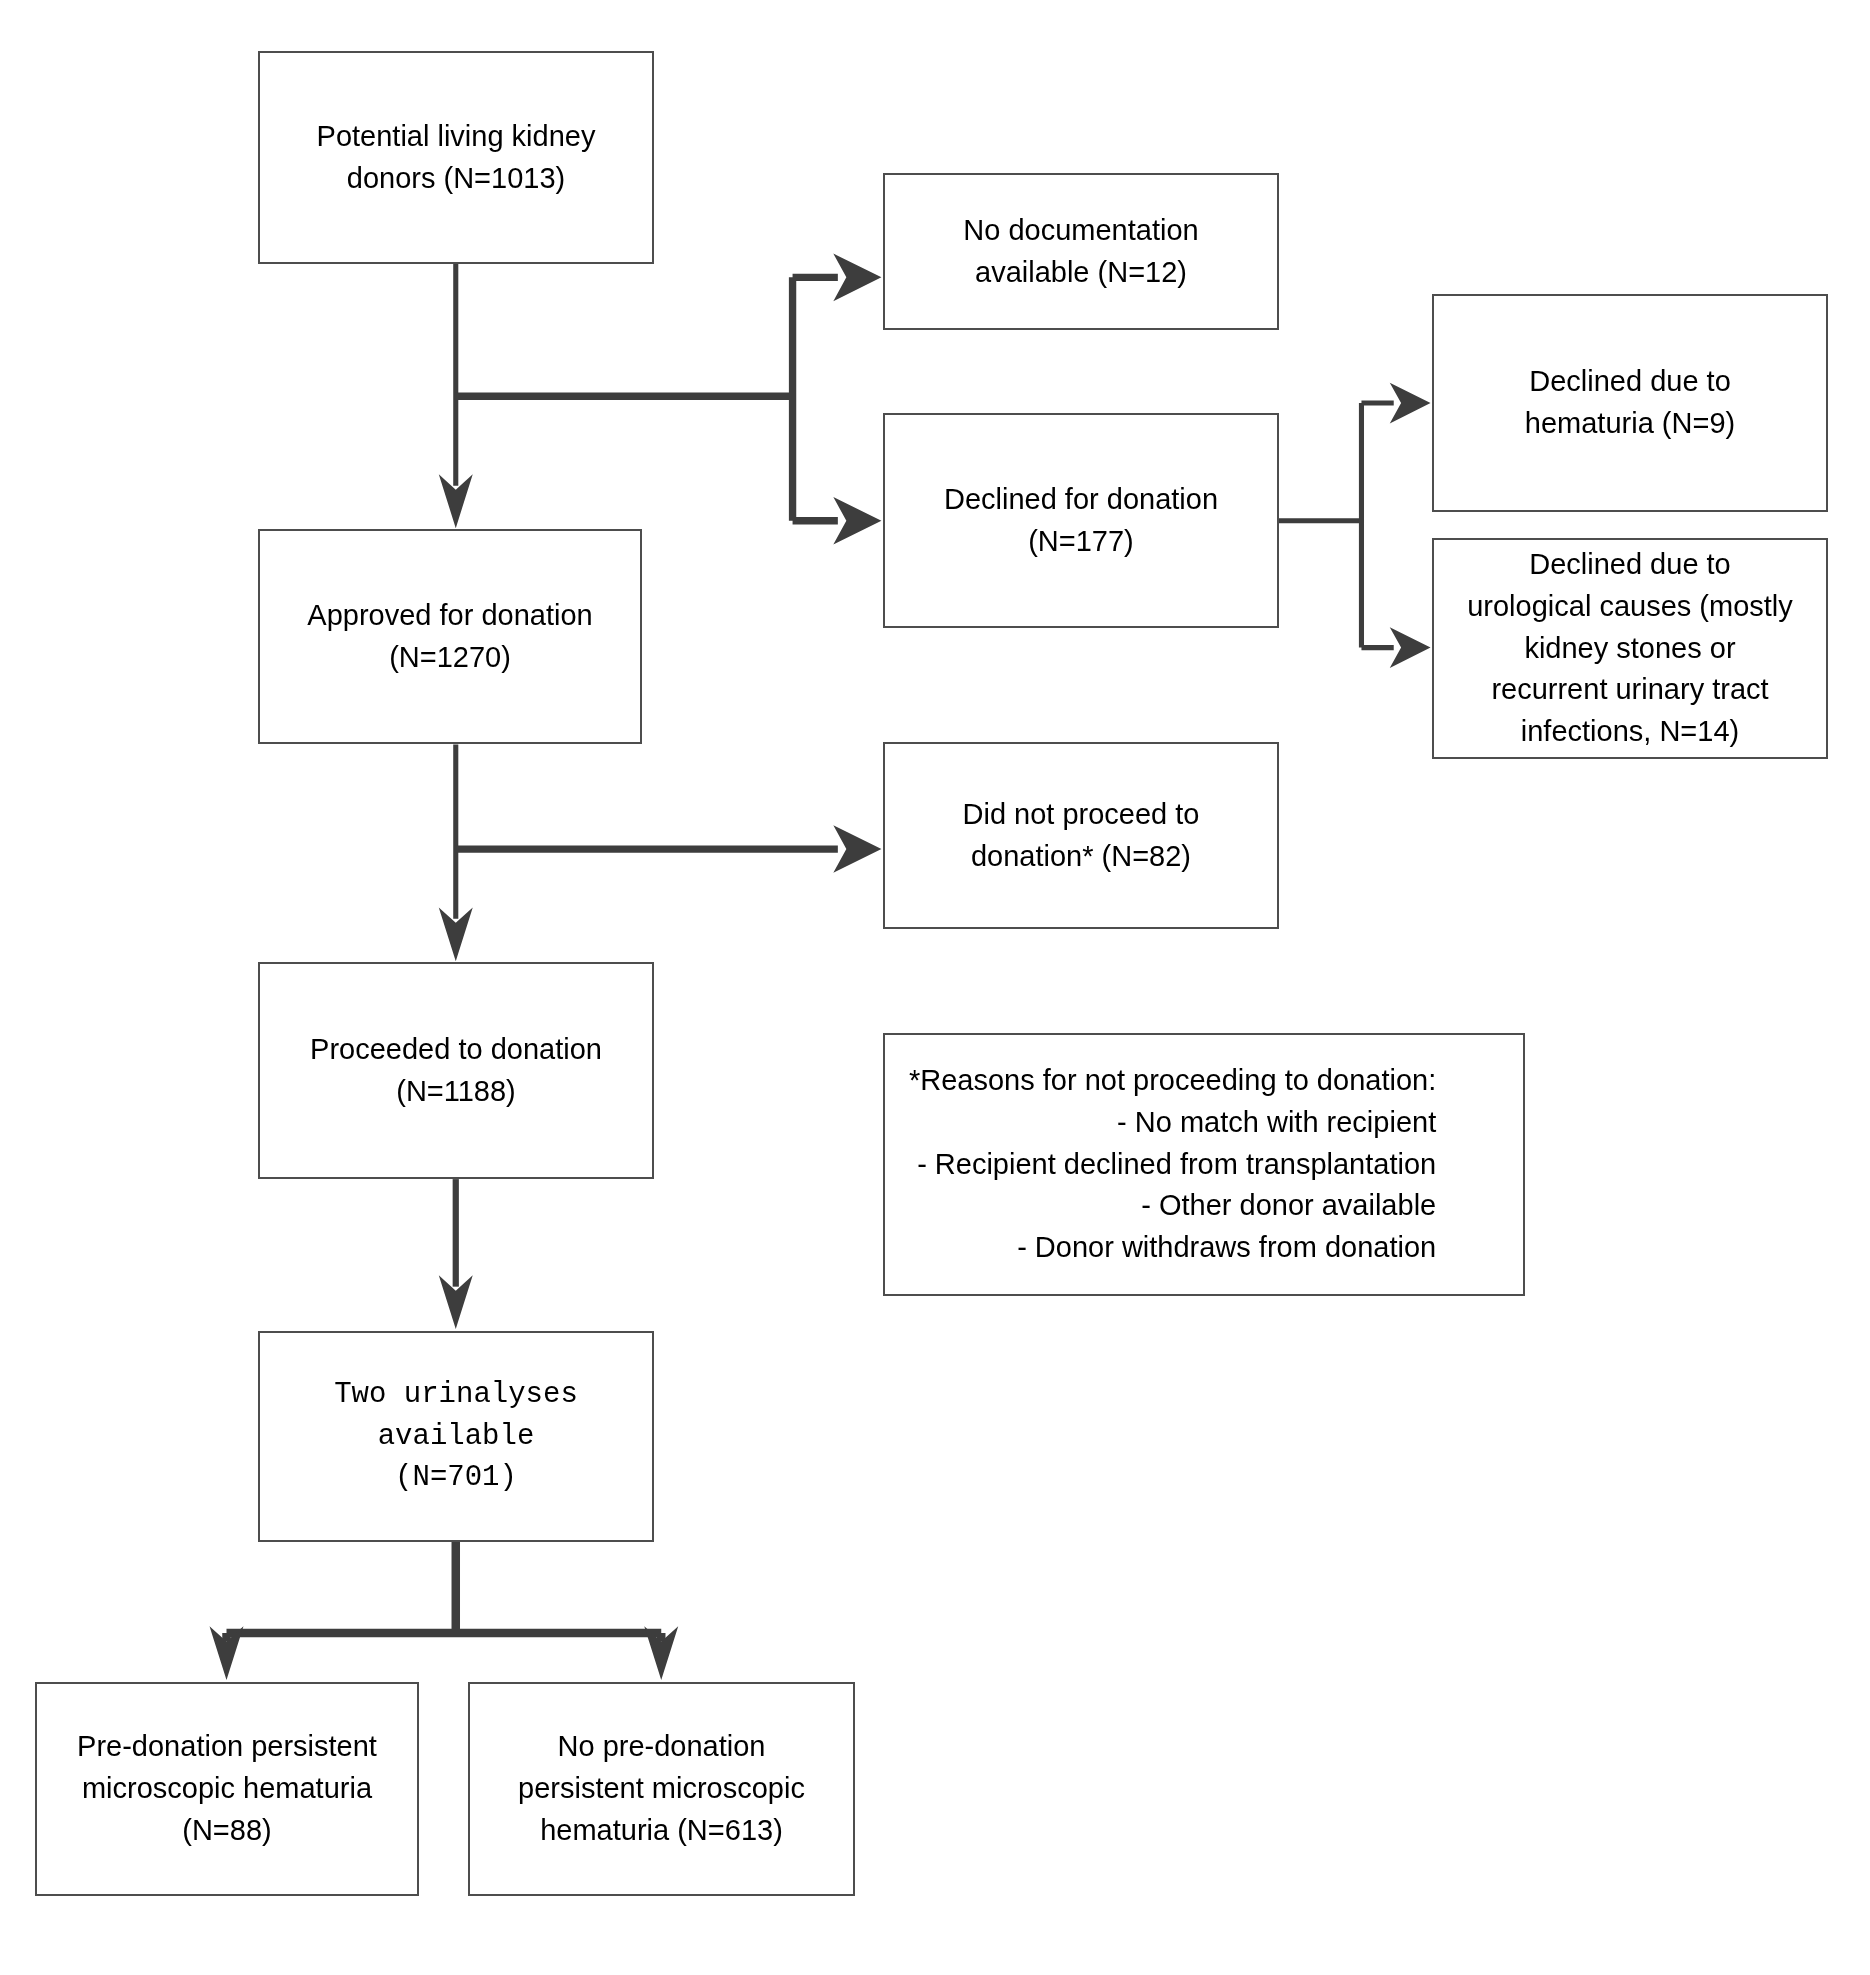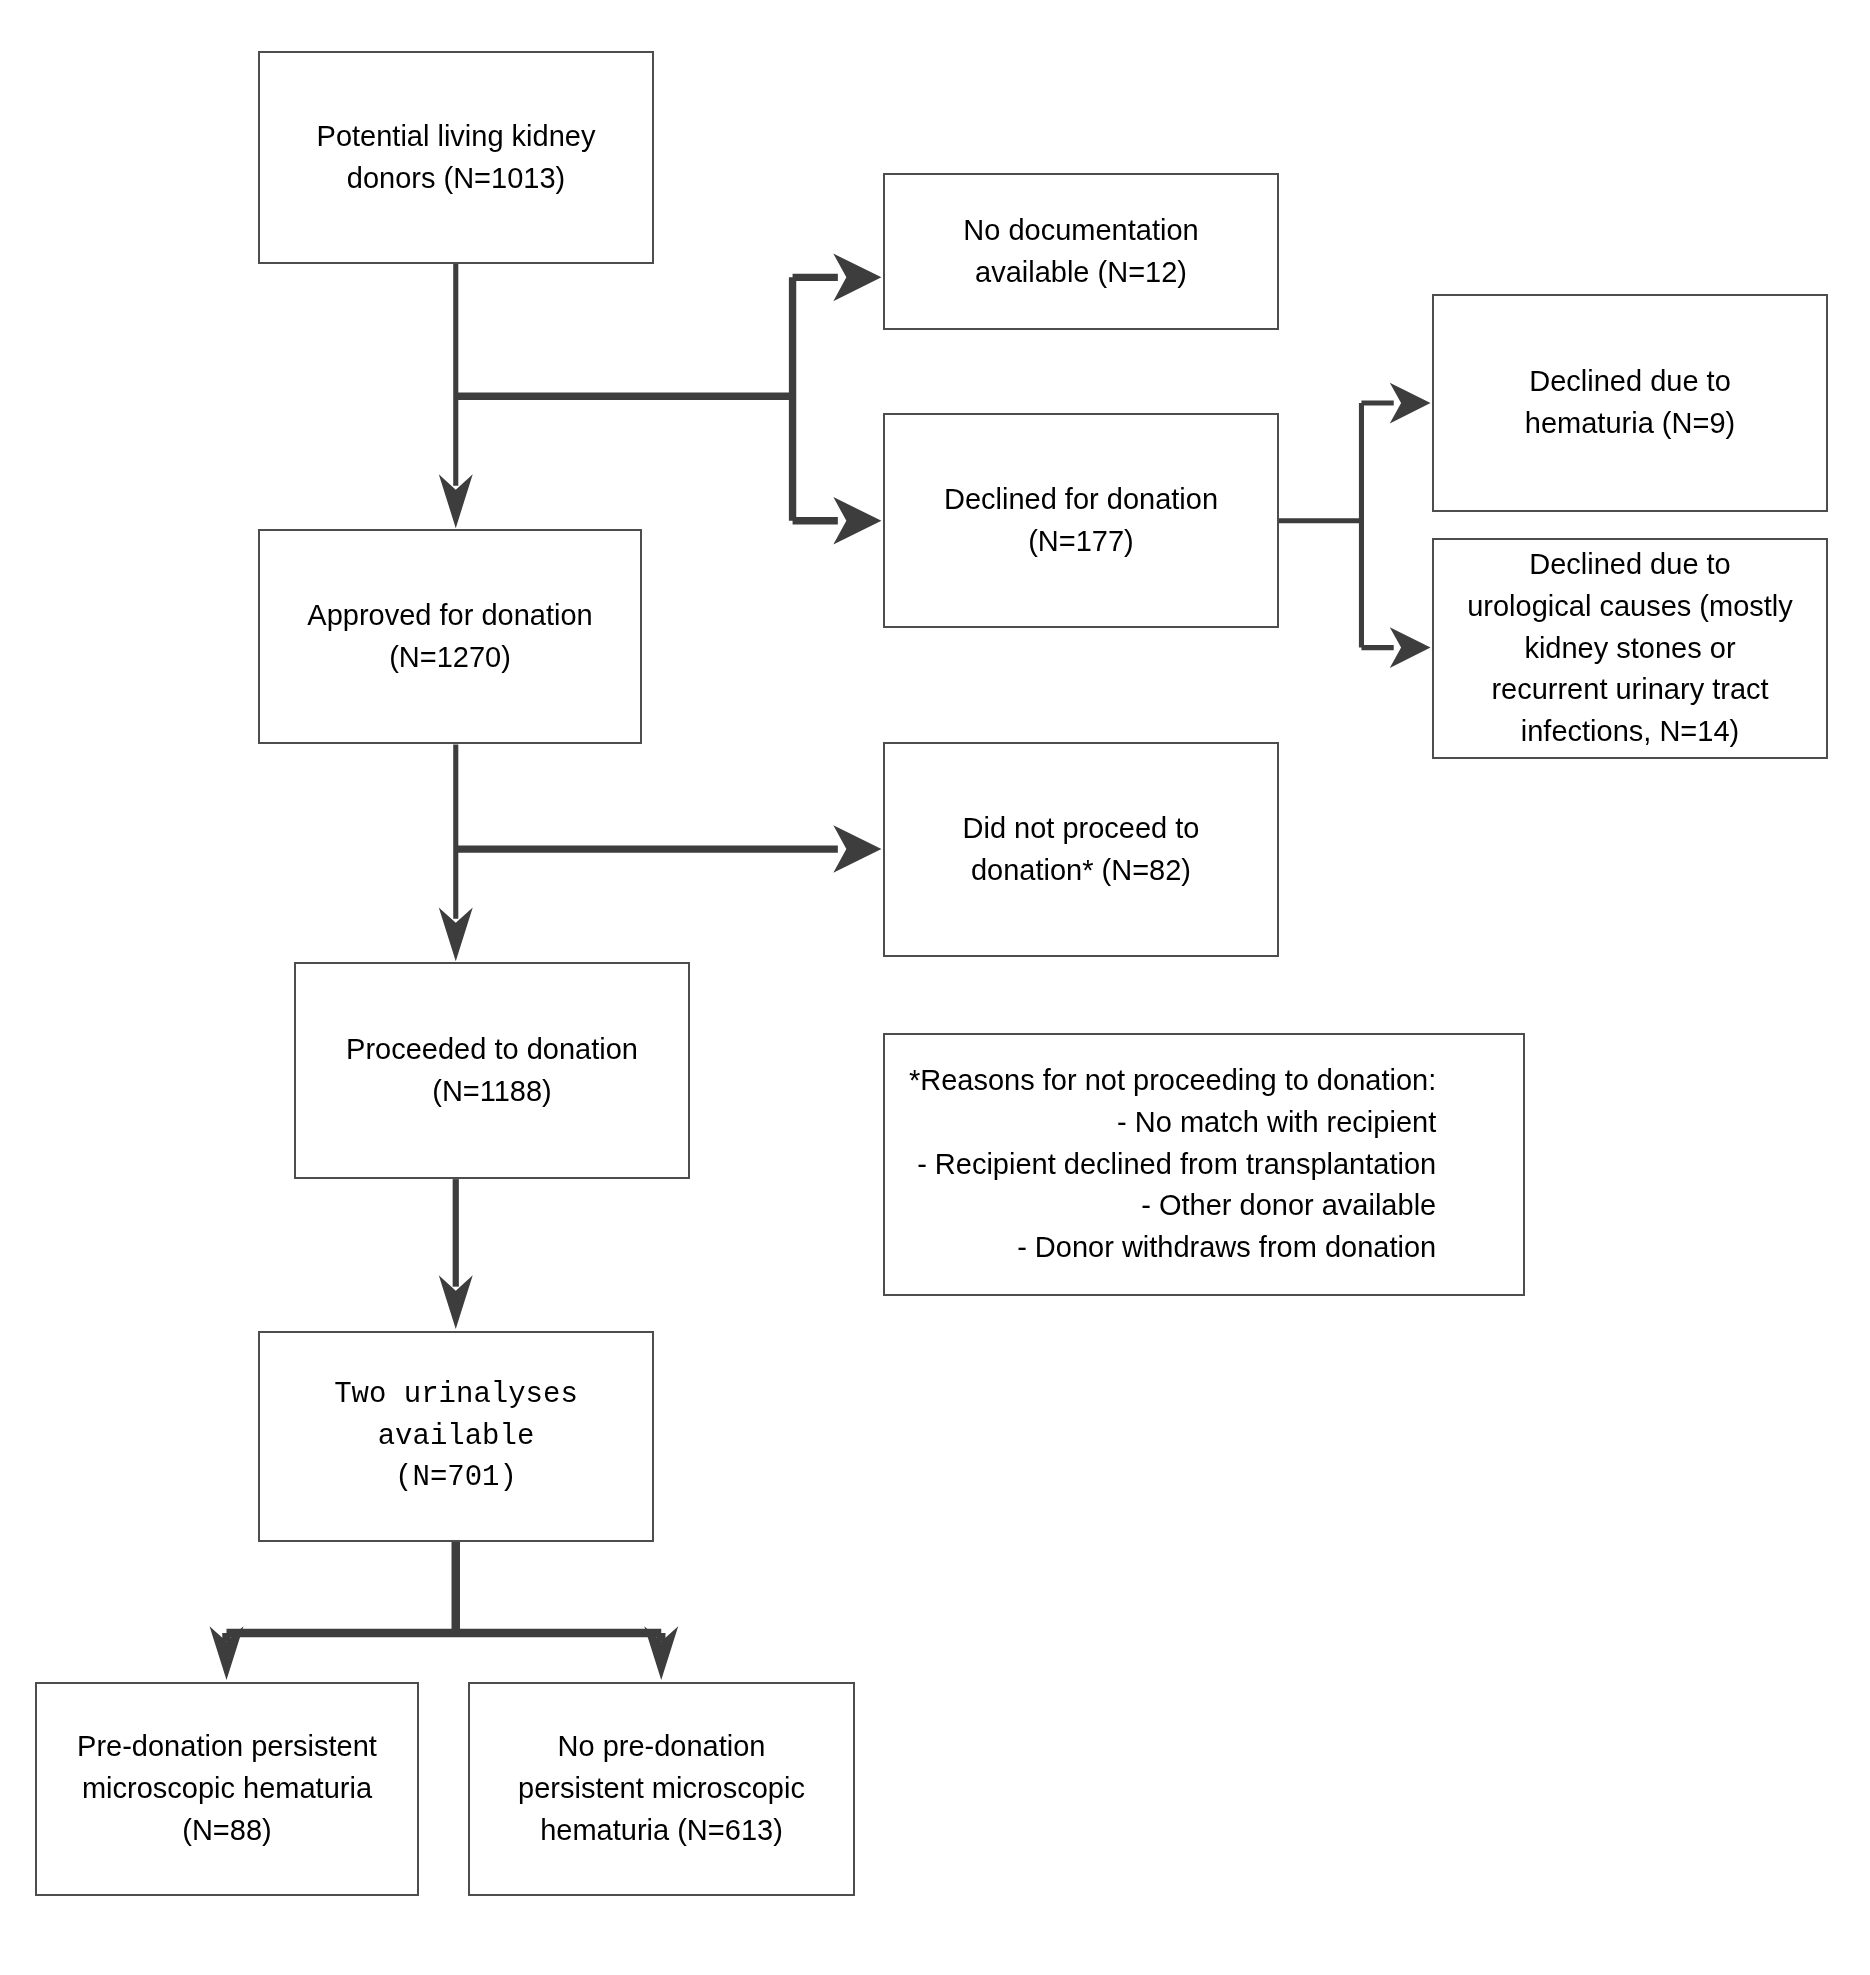--- a/index.html
+++ b/index.html
@@ -99,24 +99,24 @@
 
   <div class="flow-box" style="left:1432px; top:538px; width:396px; height:221px;">Declined due to
 urological causes (mostly
 kidney stones or
 recurrent urinary tract
 infections, N=14)</div>
 
   <div class="flow-box" style="left:258px; top:529px; width:384px; height:215px;">Approved for donation
 (N=1270)</div>
 
-  <div class="flow-box" style="left:883px; top:742px; width:396px; height:215px;">Did not proceed to
+  <div class="flow-box" style="left:883px; top:742px; width:396px; height:187px;">Did not proceed to
 donation* (N=82)</div>
 
-  <div class="flow-box" style="left:258px; top:962px; width:396px; height:217px;margin-left:36px;">Proceeded to donation
+  <div class="flow-box" style="left:258px; top:962px; width:396px; height:217px;">Proceeded to donation
 (N=1188)</div>
 
   <div class="note-box" style="left:883px; top:1033px; width:642px; height:263px;">*Reasons for not proceeding to donation:
 - No match with recipient
 - Recipient declined from transplantation
 - Other donor available
 - Donor withdraws from donation</div>
 
   <div class="flow-box" style="left:258px; top:1331px; width:396px; height:211px;font-family:Liberation Mono, monospace;">Two urinalyses available
 (N=701)</div>

